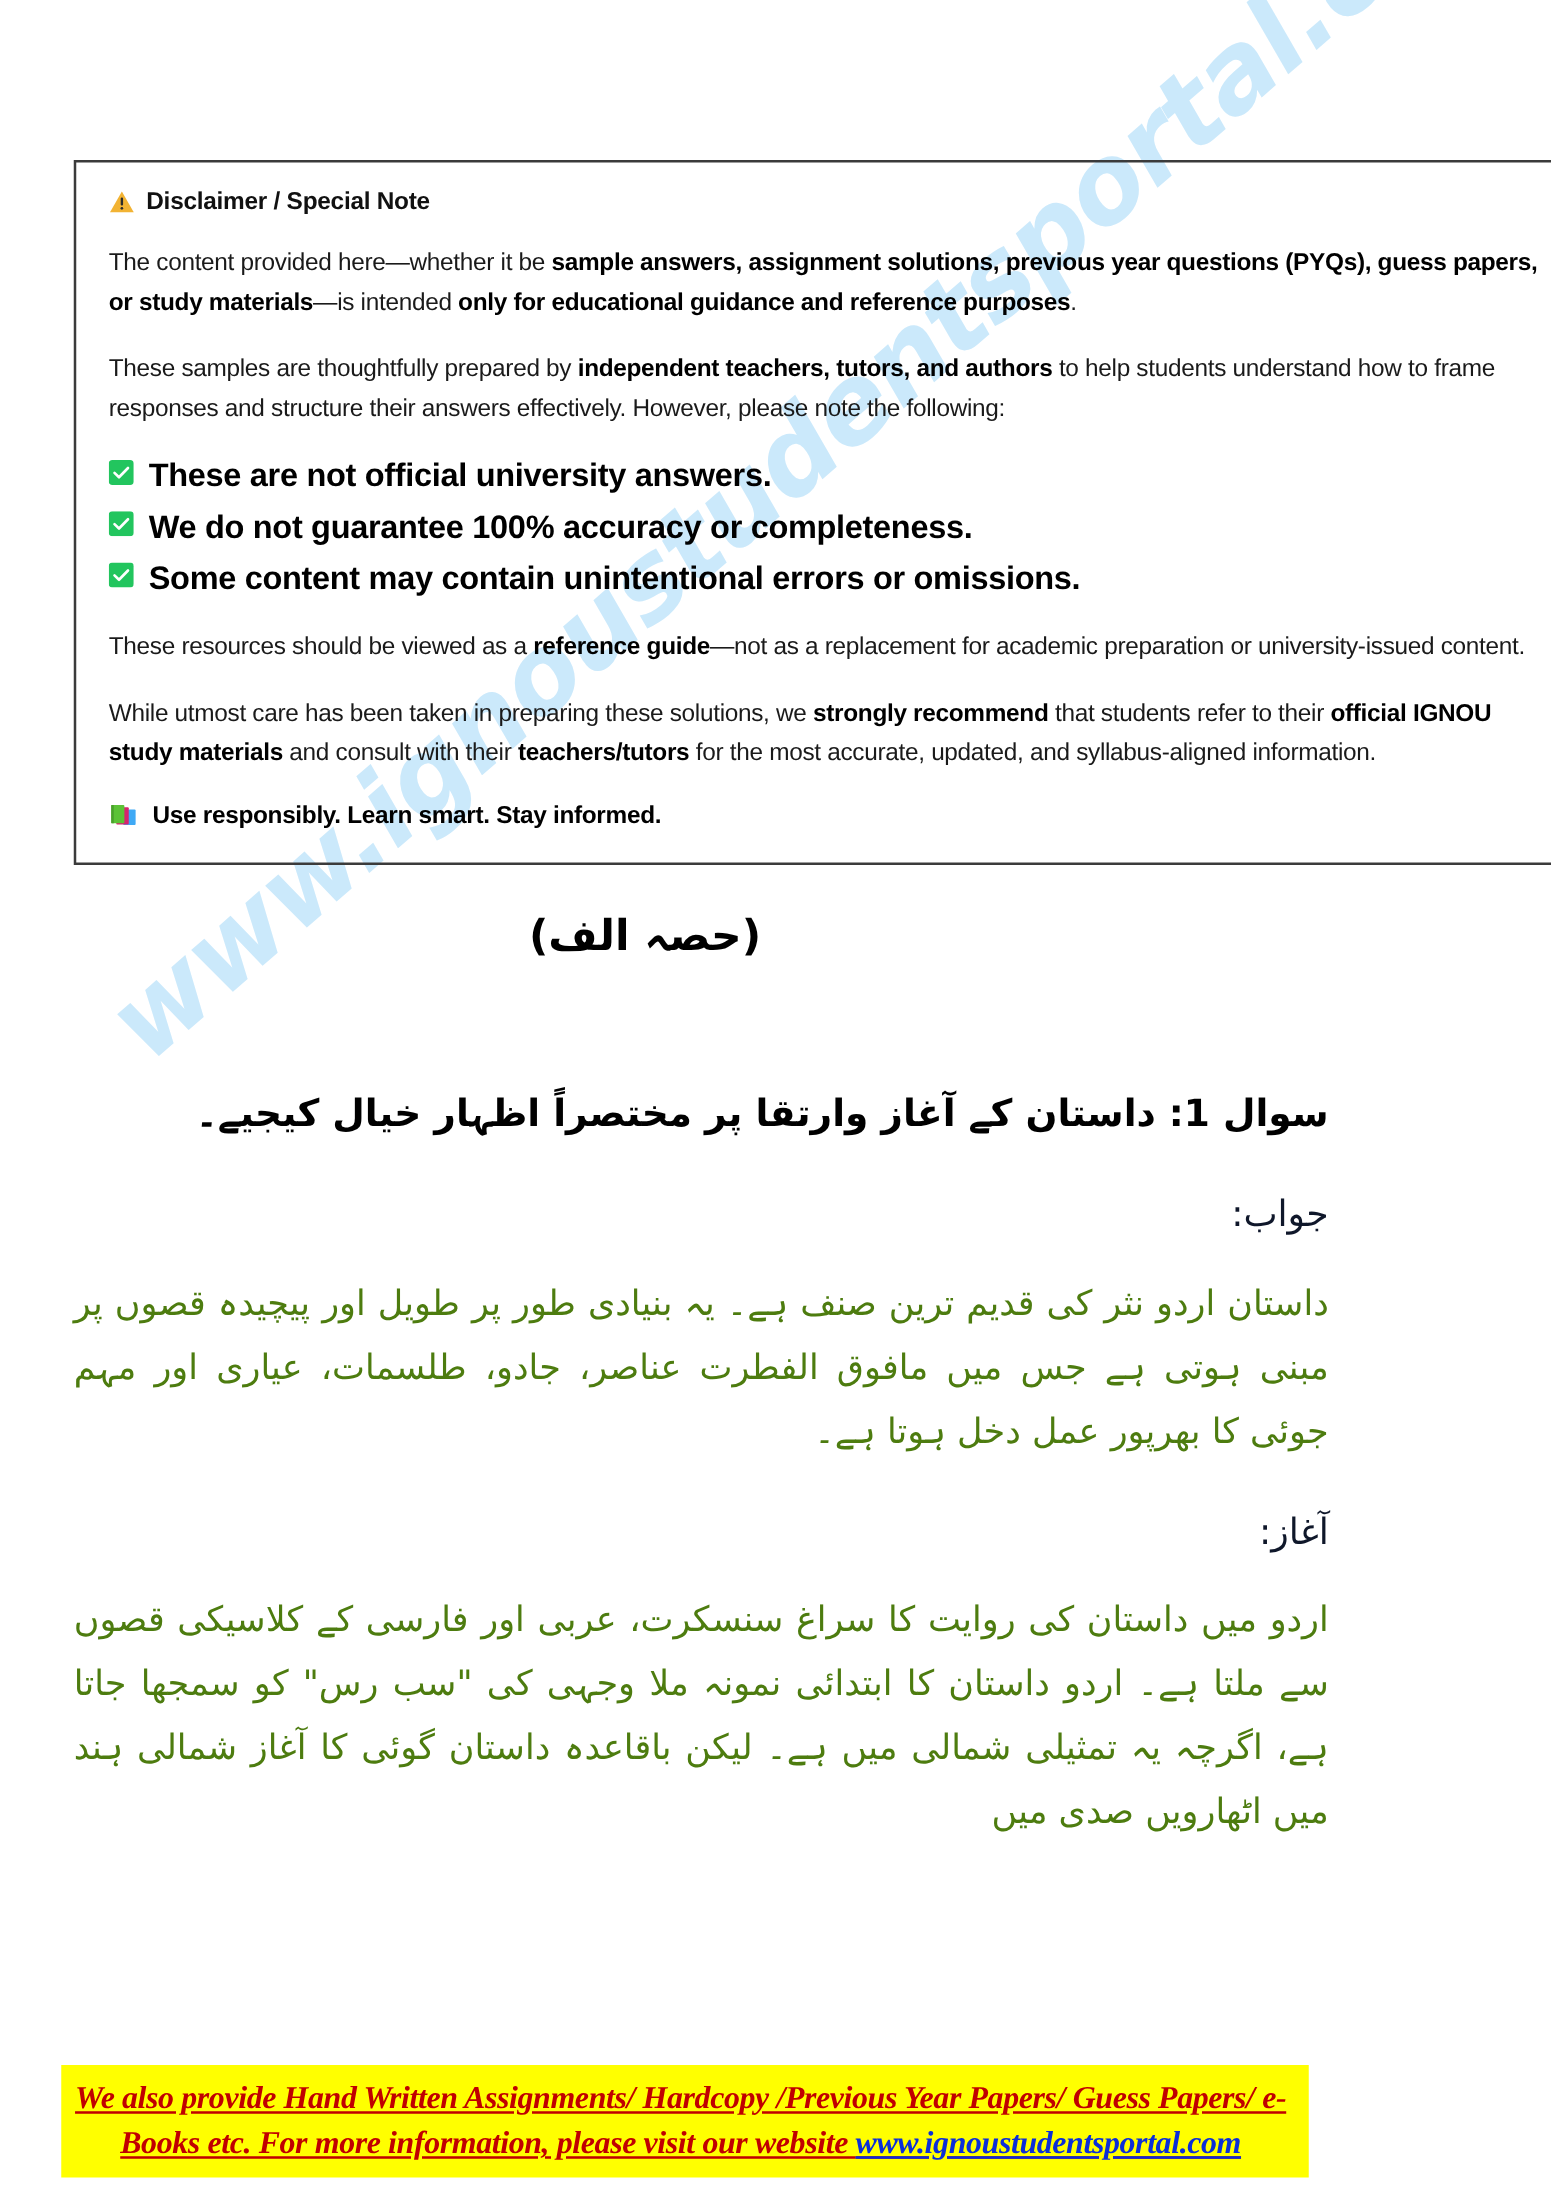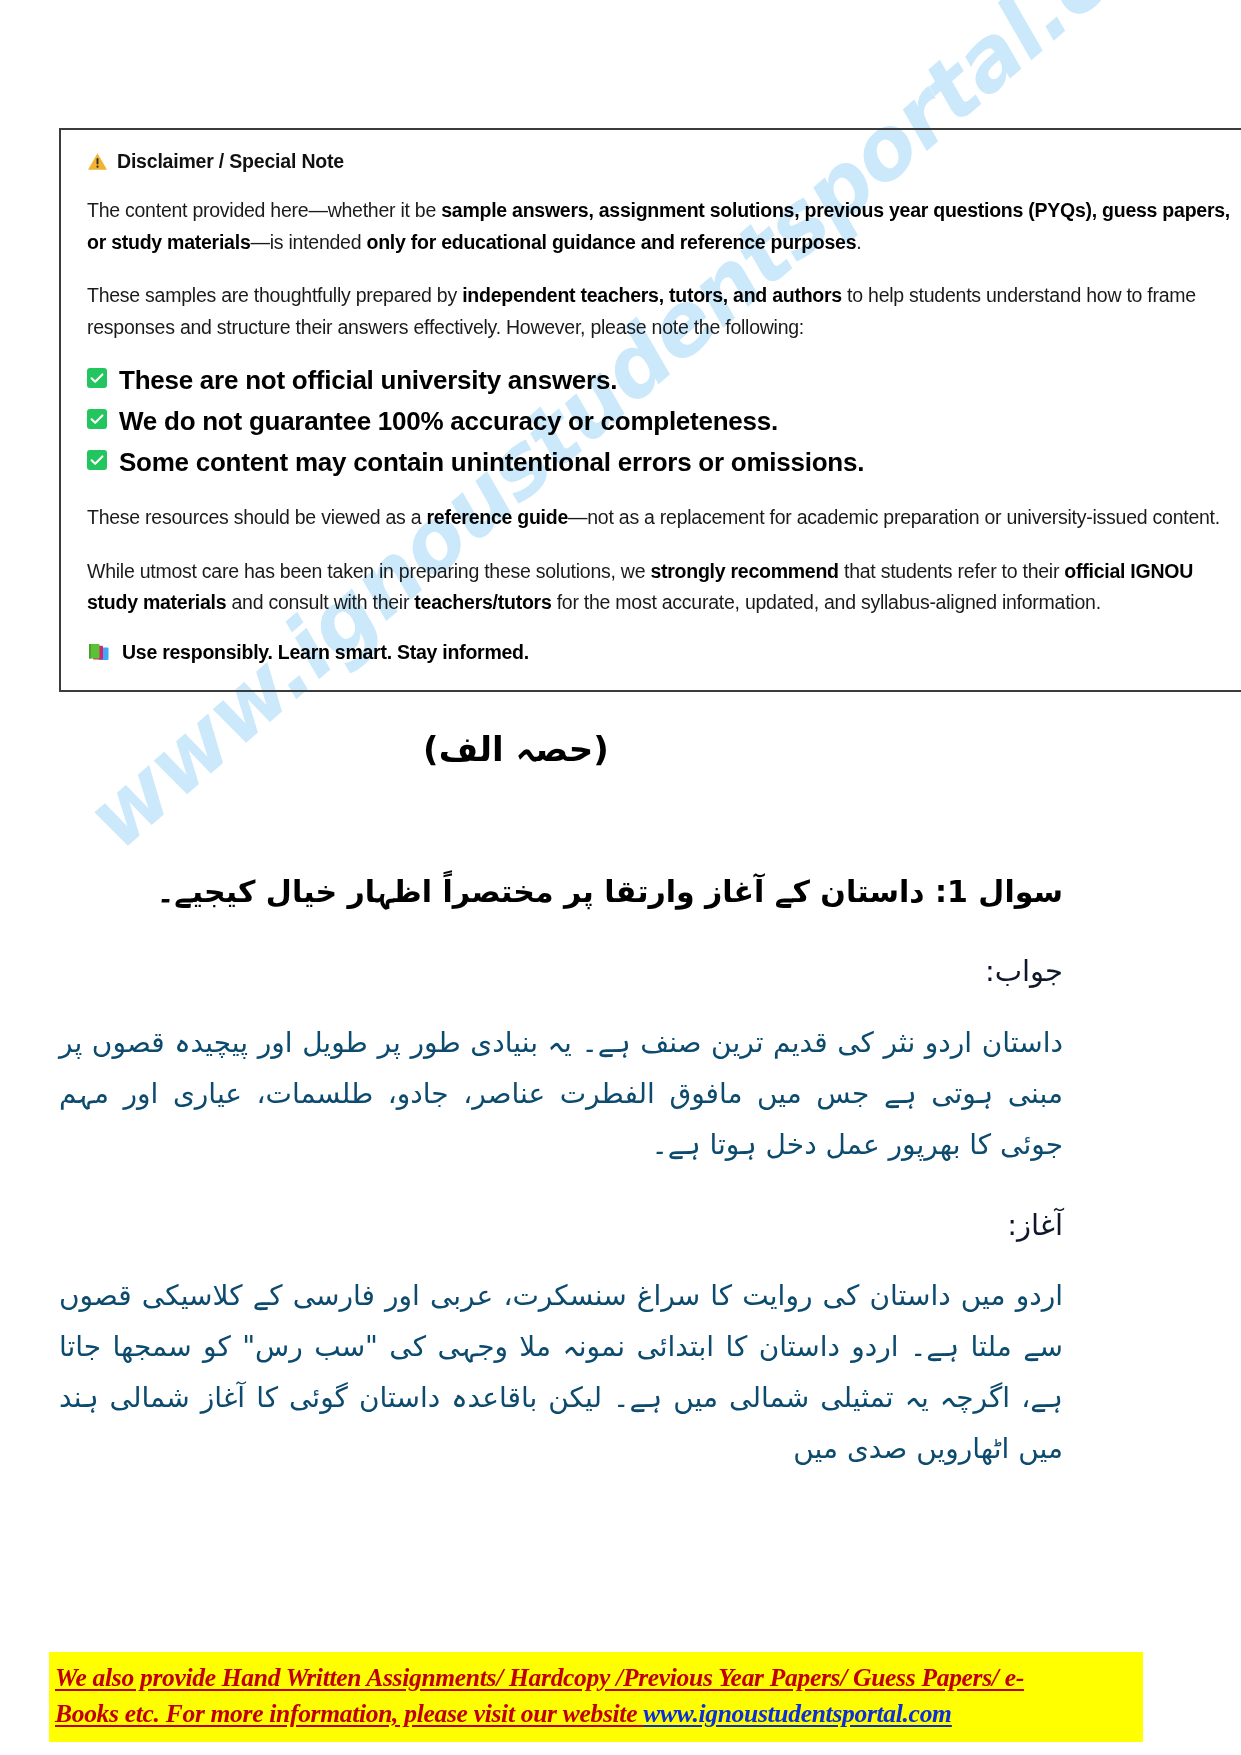--- a/index.html
+++ b/index.html
@@ -131,36 +131,37 @@
   .sub-heading {
     font-size: 29px;
     font-weight: 400;
     color: #0f172a;
     margin: 0 0 26px 0;
     line-height: 1.4;
   }
   .urdu-para {
     font-size: 28px;
     font-weight: 400;
-    color: #0c4a6e;
+    color: #4d7c0f;
     margin: 0 0 34px 0;
     line-height: 1.82;
     text-align: justify;
     text-align-last: right;
   }
   .urdu-para.last { margin-bottom: 0; }
 
   
   .footer-banner {
     position: absolute;
     left: 49px;
     top: 1652px;
-    width: 1094px;
+    width: 998px;
     background: #ffff00;
     padding: 8px 13px 10px 6px;
+    text-align: center;
     z-index: 20;
   }
   .footer-line {
     font-family: "Liberation Serif", serif;
     font-size: 25.5px;
     font-style: italic;
     font-weight: 700;
     color: #c00000;
     text-decoration: underline;
     text-underline-offset: 3px;

